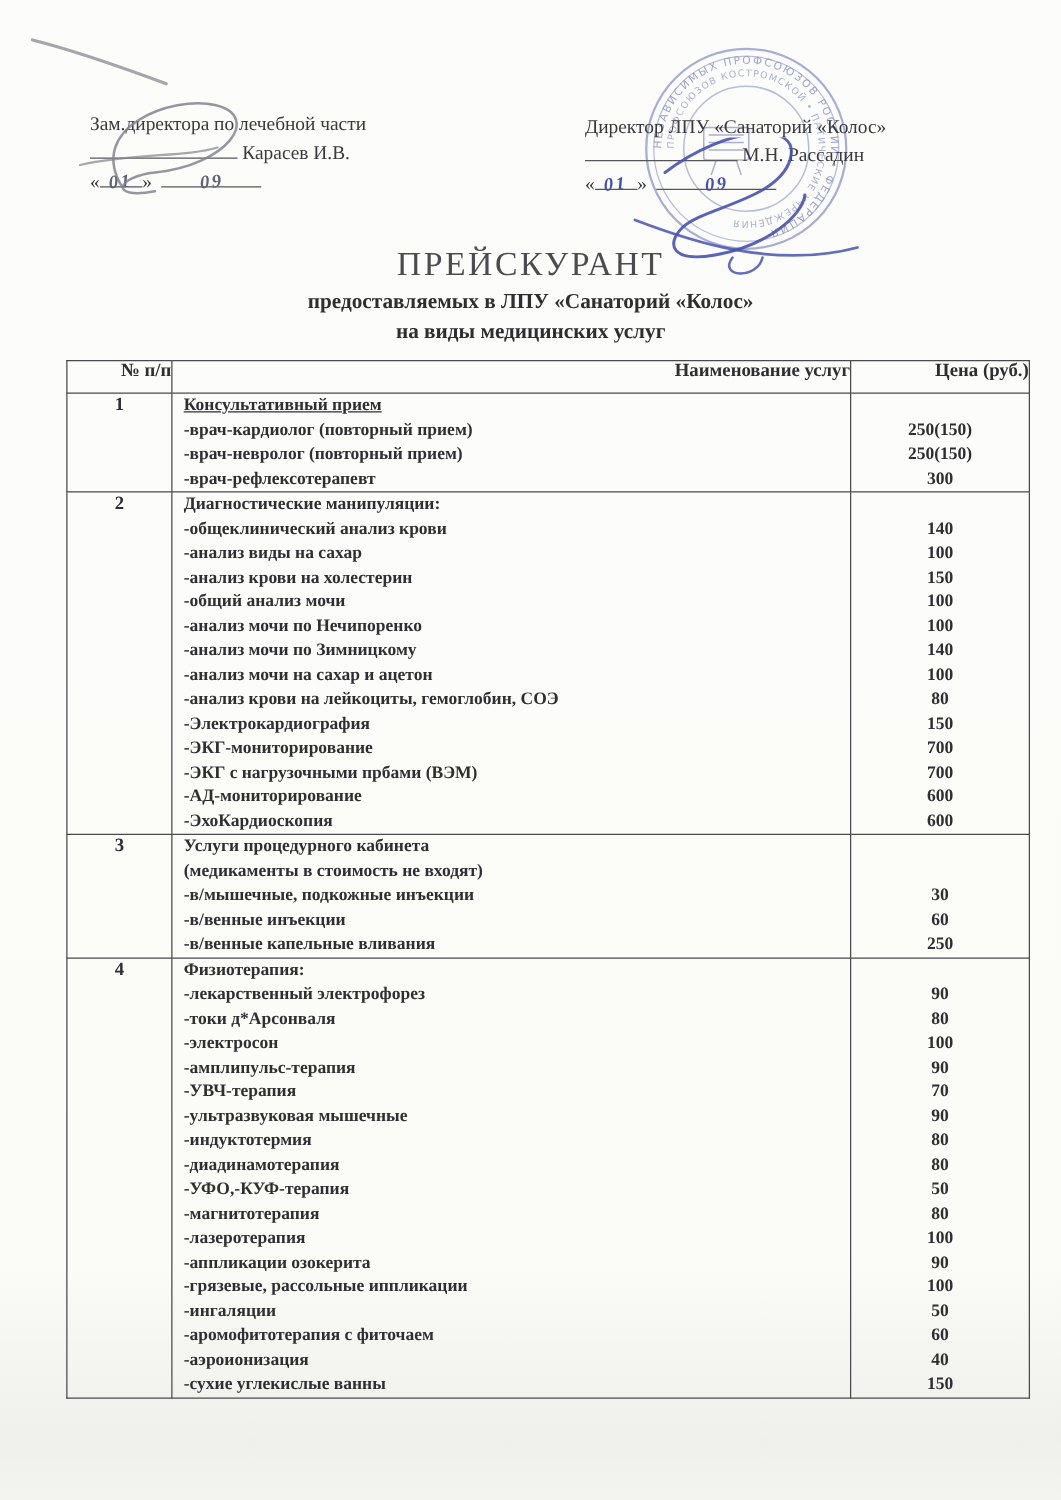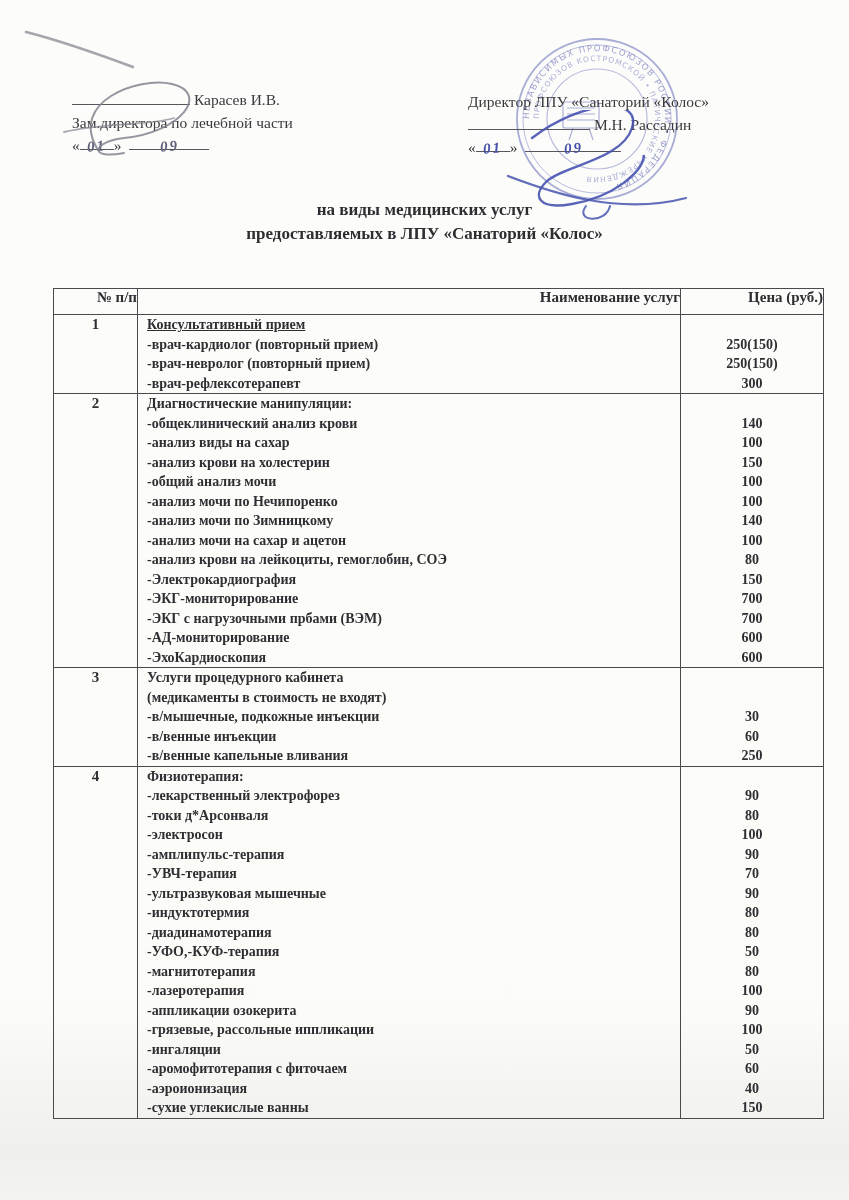--- a/index.html
+++ b/index.html
@@ -50,22 +50,22 @@
     <text class="stamp-text"><textPath href="#stamp-outer-path">НЕЗАВИСИМЫХ ПРОФСОЮЗОВ РОССИИ  •  ФЕДЕРАЦИЯ</textPath></text>
     <text class="stamp-text2"><textPath href="#stamp-inner-path">ПРОФСОЮЗОВ КОСТРОМСКОЙ • ПАТИЧЕСКИЕ УЧРЕЖДЕНИЯ</textPath></text>
     <g stroke="#9096ca" stroke-width="1.2" fill="none" opacity="0.75">
       <rect x="78" y="72" width="36" height="26" rx="2"></rect>
       <path d="M 82 78 h 28 M 82 84 h 28 M 82 90 h 28"></path>
       <path d="M 88 98 l -4 12 M 104 98 l 4 12"></path>
     </g>
   </svg>
 
   <div class="abs hdr-block" style="left:72px;top:88px;">
+    <div class="hdr-line">Зам.директора по лечебной части</div>
     <div class="hdr-line"><span class="sig-underline" style="width:118px;"></span>&nbsp;<span>Карасев И.В.</span></div>
-    <div class="hdr-line">Зам.директора по лечебной части</div>
     <div class="hdr-line"><span>«</span><span class="sig-underline" style="width:34px;text-align:center;"><span class="hand">01</span></span><span>»</span>&nbsp;&nbsp;<span class="sig-underline" style="width:80px;text-align:center;"><span class="hand">09</span></span></div>
   </div>
 
   <svg class="abs" style="left:50px;top:70px;" width="230" height="120">
     <path d="M 48 80 C 18 32, 88 6, 122 14 C 160 23, 132 62, 74 68 C 44 71, 36 90, 74 83" stroke="#83848f" stroke-width="2" fill="none" opacity="0.85" stroke-linecap="round"></path>
     <path d="M 14 62 C 58 52, 98 56, 124 48" stroke="#83848f" stroke-width="1.8" fill="none" opacity="0.7" stroke-linecap="round"></path>
   </svg>
 
   <div class="abs hdr-block" style="left:468px;top:90px;width:290px;">
     <div class="hdr-line">Директор ЛПУ «Санаторий «Колос»</div>
@@ -73,22 +73,23 @@
     <div class="hdr-line"><span>«</span><span class="sig-underline" style="width:34px;text-align:center;"><span class="hand blue">01</span></span><span>»</span>&nbsp;&nbsp;<span class="sig-underline" style="width:96px;text-align:center;"><span class="hand blue">09</span></span></div>
   </div>
 
   <svg class="abs" style="left:490px;top:110px;" width="250" height="120">
     <path d="M 42 28 C 92 -10, 152 -14, 142 18 C 132 50, 72 56, 56 72 C 42 86, 48 100, 82 94 C 124 87, 152 62, 154 46" stroke="#4753b0" stroke-width="2.4" fill="none" opacity="0.9" stroke-linecap="round"></path>
     <path d="M 18 66 C 60 82, 128 106, 196 88" stroke="#4753b0" stroke-width="2.2" fill="none" opacity="0.85" stroke-linecap="round"></path>
     <path d="M 96 96 C 84 112, 116 114, 120 96" stroke="#4753b0" stroke-width="2" fill="none" opacity="0.85" stroke-linecap="round"></path>
   </svg>
 
   <div class="abs title-wrap">
+    <div class="title-main">ПРЕЙСКУРАНТ</div>
+    <div class="title-sub">предоставляемых в ЛПУ «Санаторий «Колос»</div>
     <div class="title-sub">на виды медицинских услуг</div>
-    <div class="title-sub">предоставляемых в ЛПУ «Санаторий «Колос»</div>
   </div>
 
   <table class="price-table abs" style="left:53px;top:288px;width:770px;">
     <colgroup>
         <col style="width:84px;">
         <col style="width:543px;">
         <col style="width:143px;">
       </colgroup>
     <thead>
       <tr>

